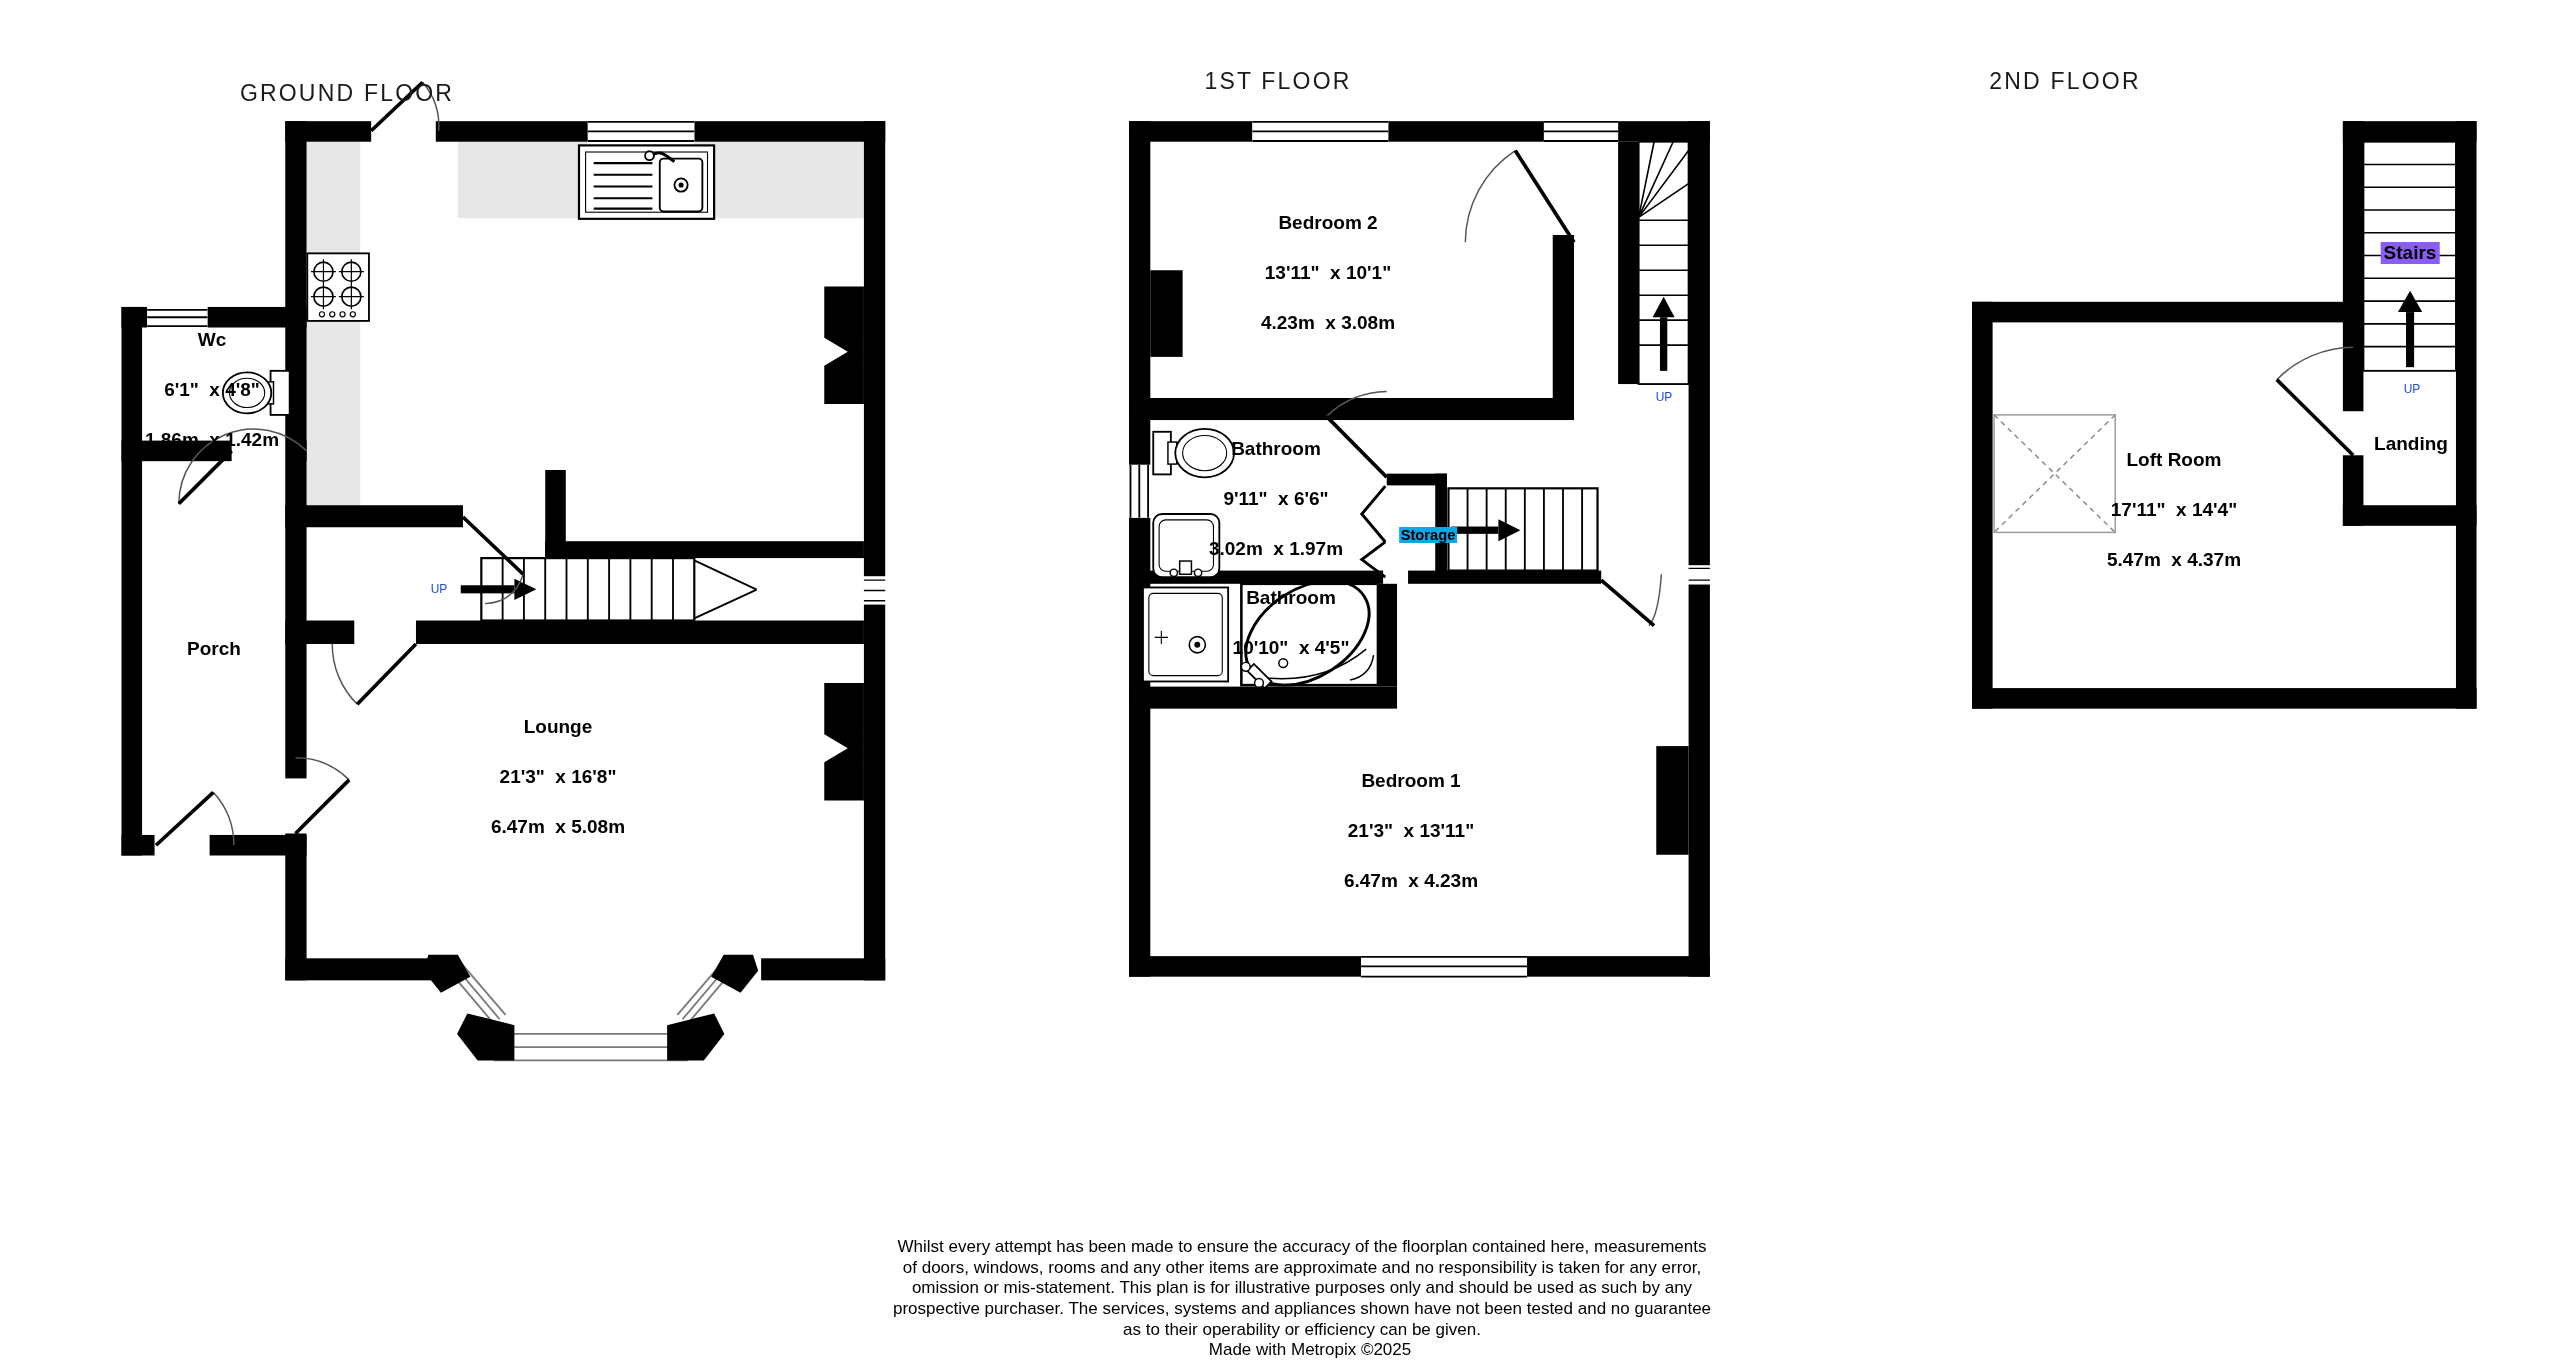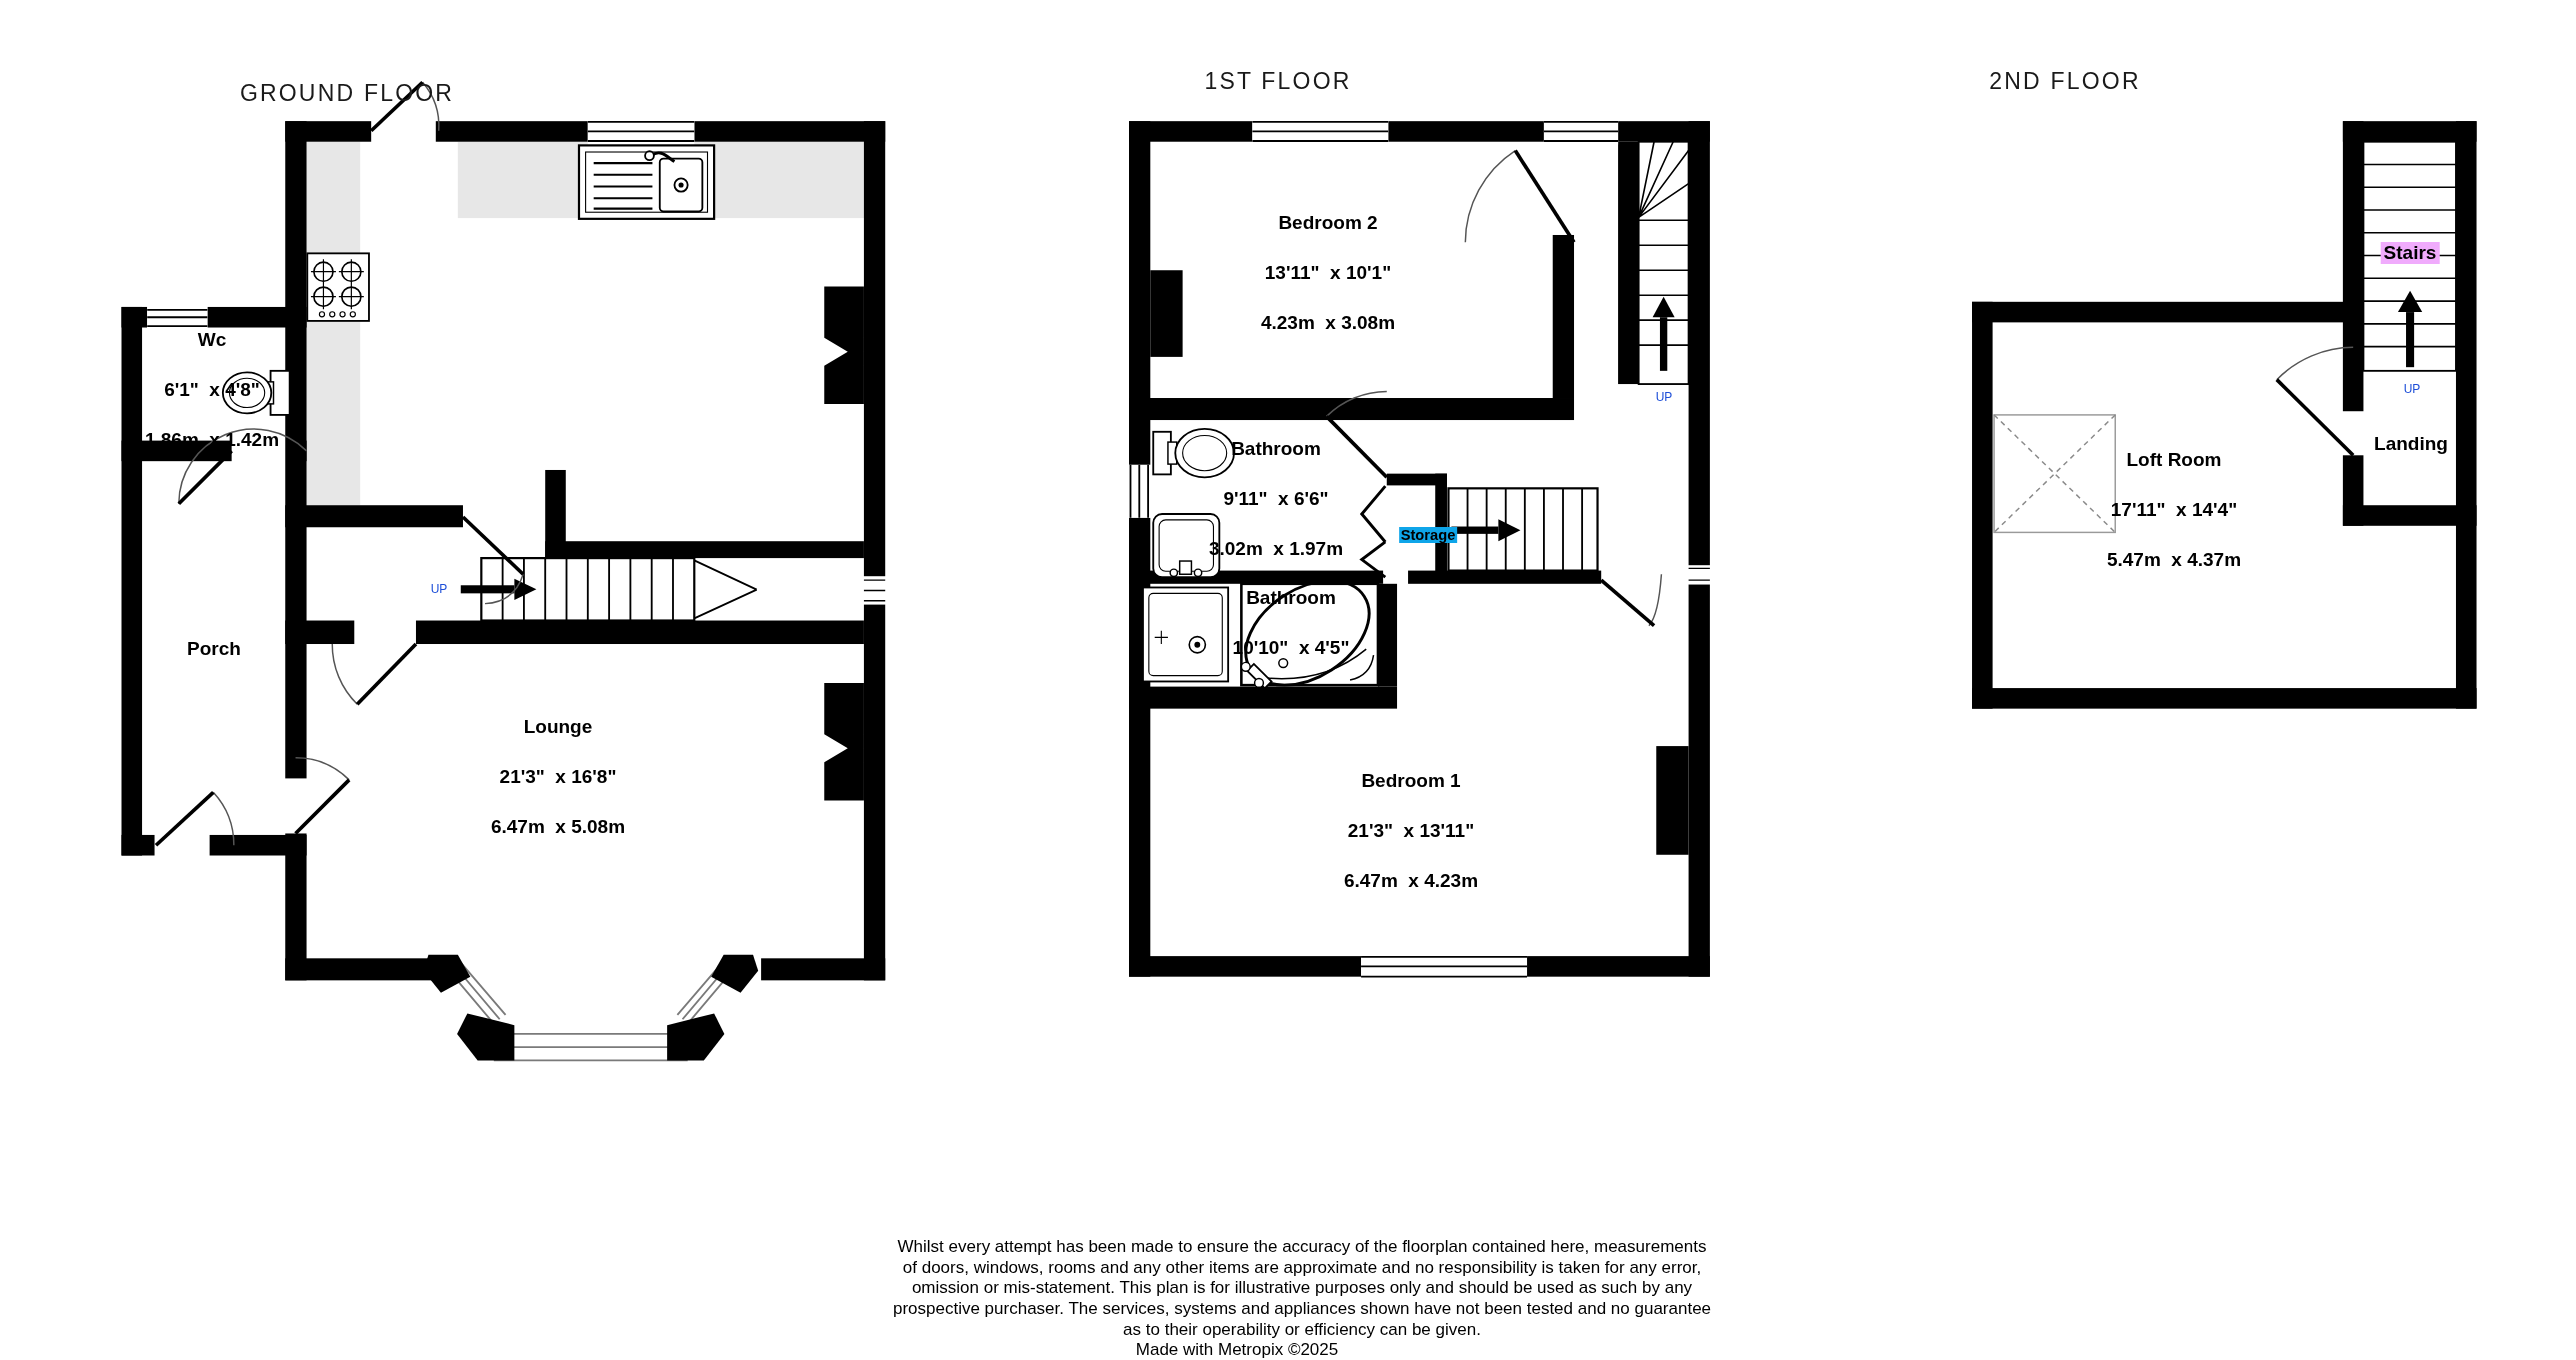--- a/index.html
+++ b/index.html
@@ -10,21 +10,21 @@
   svg{position:absolute;left:0;top:0;}
   .lbl{
     position:absolute;transform:translate(-50%,-50%);
     text-align:center;white-space:pre;color:#000;
   }
   .floor-title{font-size:23px;font-weight:400;letter-spacing:2.2px;color:#1a1a1a;}
   .room-label div{font-weight:700;font-size:19px;line-height:22px;}
   .plain-bold{font-weight:700;font-size:19px;}
   .up-label{font-size:12px;font-weight:400;color:#1d4ed8;}
   .tiny-bold{font-size:14.7px;font-weight:700;background:#0ea5e9;padding:0 1.5px;}
-  .bg-white{background:#f0abfc;padding:0 2.9px;}
+  .bg-white{background:#8b5cf6;padding:0 2.9px;}
   .disclaimer{font-size:17px;line-height:20.6px;font-weight:400;}
   .made-with{font-size:17px;}
 </style>
 </head>
 <body>
 
 <div class="canvas">
 
 <svg width="2576" height="1360" viewBox="0 0 3507 1852">
 
@@ -331,16 +331,16 @@
     <div>Loft Room</div>
     <div>17'11"  x 14'4"</div>
     <div>5.47m  x 4.37m</div>
   </div>
 
   <div class="lbl disclaimer" style="left:1302px;top:1247px;">Whilst every attempt has been made to ensure the accuracy of the floorplan contained here, measurements</div>
   <div class="lbl disclaimer" style="left:1302px;top:1288px;">omission or mis-statement. This plan is for illustrative purposes only and should be used as such by any</div>
   <div class="lbl disclaimer" style="left:1302px;top:1268px;">of doors, windows, rooms and any other items are approximate and no responsibility is taken for any error,</div>
   <div class="lbl disclaimer" style="left:1302px;top:1309px;">prospective purchaser. The services, systems and appliances shown have not been tested and no guarantee</div>
   <div class="lbl disclaimer" style="left:1302px;top:1330px;">as to their operability or efficiency can be given.</div>
-  <div class="lbl disclaimer made-with" style="left:1237px;top:1350px;">Made with Metropix ©2025</div>
+  <div class="lbl disclaimer made-with" style="left:1310px;top:1350px;">Made with Metropix ©2025</div>
 
 </div>
 
 
 </body></html>

